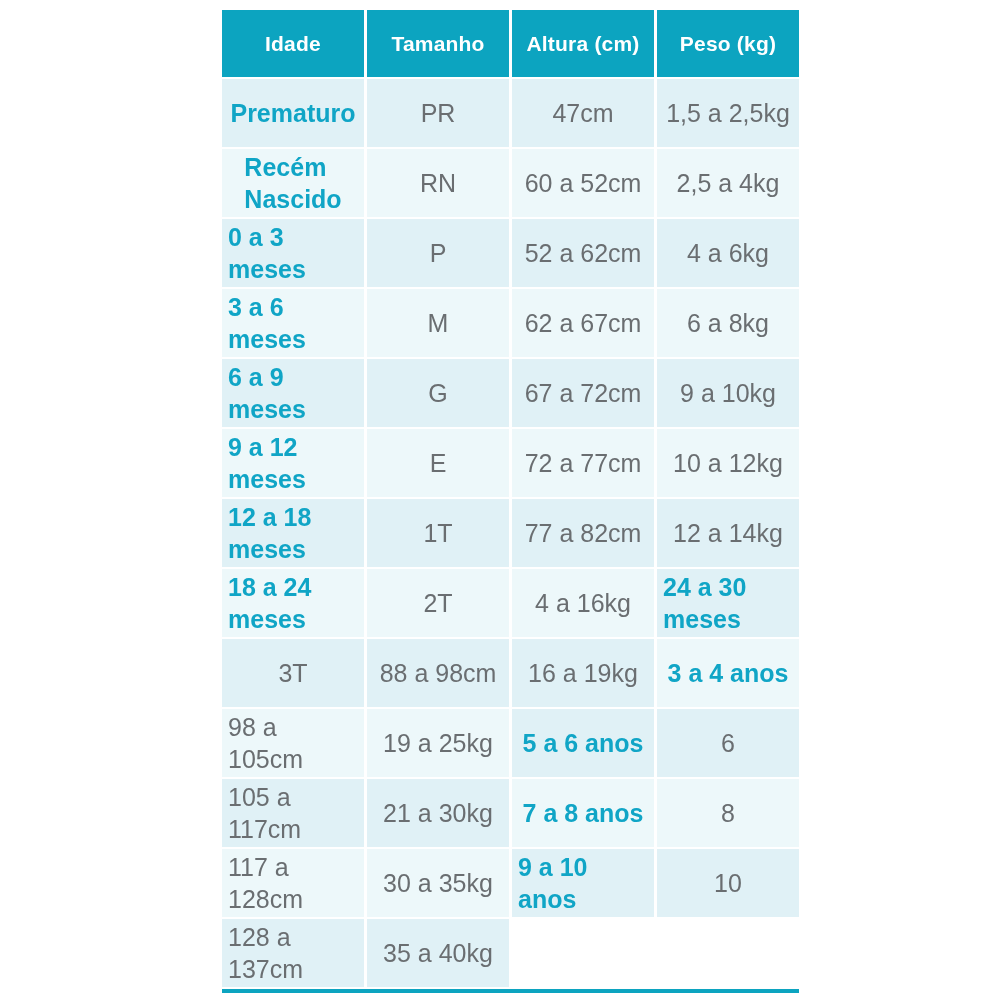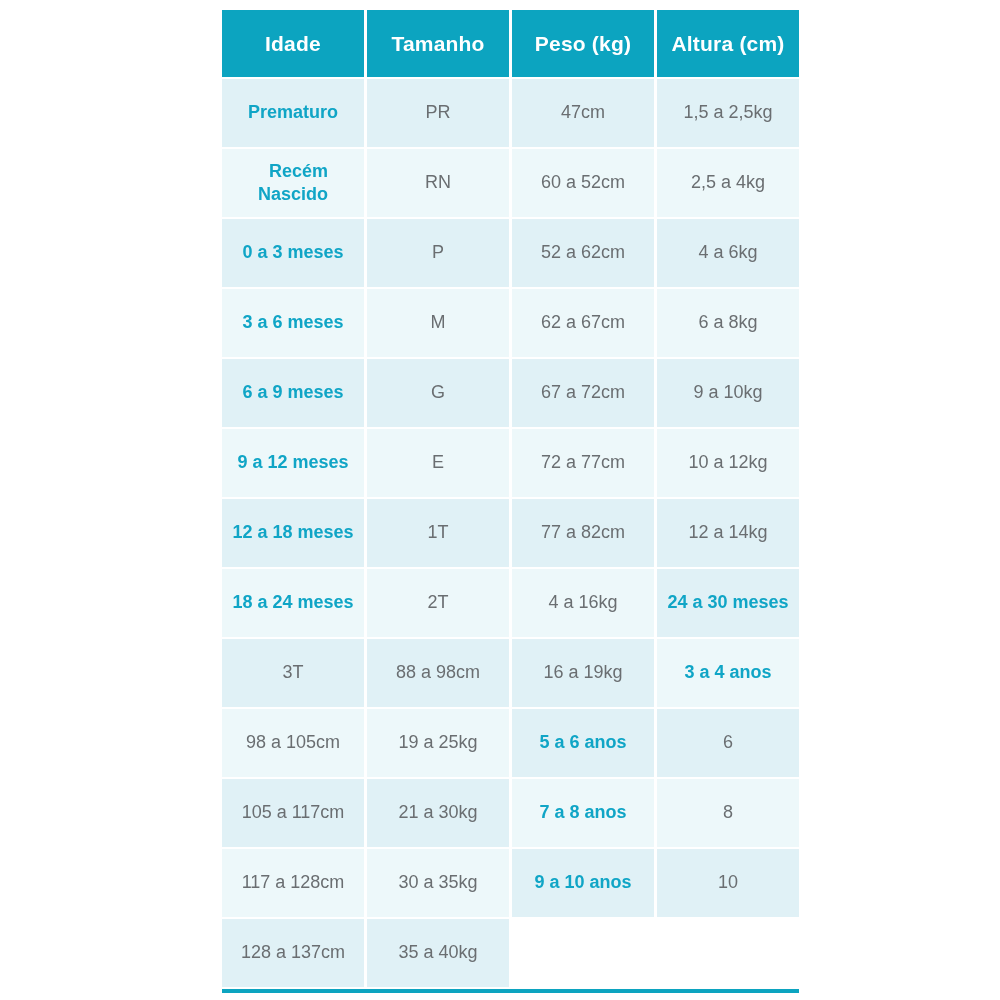--- a/index.html
+++ b/index.html
@@ -35,33 +35,33 @@
     grid-auto-rows:68px;
     column-gap:3px;
     row-gap:2px;
     background:var(--page-bg);
     width:100%;
   }
   .cell{
     display:flex;
     align-items:center;
     justify-content:center;
-    text-align:right;
+    text-align:left;
     padding:4px 6px;
     line-height:1.3;
   }
   .cell.head{
     background:var(--header-bg);
     color:var(--header-text);
     font-weight:700;
     font-size:21px;
     letter-spacing:0.2px;
   }
   .cell.body{
-    font-size:18px;
+    font-size:25px;
     color:var(--value-text);
   }
   .cell.body.odd{background:var(--row-odd);}
   .cell.body.even{background:var(--row-even);}
   .cell.body.age{
     color:var(--age-text);
     font-weight:700;
     white-space:pre-line;
   }
   .bottom-bar{
@@ -72,22 +72,22 @@
   }
 </style>
 </head>
 <body>
 
 <div class="page">
   <div class="table-wrap">
     <div class="size-grid">
         <div class="cell head">Idade</div>
         <div class="cell head">Tamanho</div>
+        <div class="cell head">Altura (cm)</div>
         <div class="cell head">Peso (kg)</div>
-        <div class="cell head">Altura (cm)</div>
         <div class="cell body odd age">Prematuro</div>
         <div class="cell body odd">PR</div>
         <div class="cell body odd">47cm</div>
         <div class="cell body odd">1,5 a 2,5kg</div>
         <div class="cell body even age">Recém
 Nascido</div>
         <div class="cell body even">RN</div>
         <div class="cell body even">60 a 52cm</div>
         <div class="cell body even">2,5 a 4kg</div>
         <div class="cell body odd age">0 a 3 meses</div>

